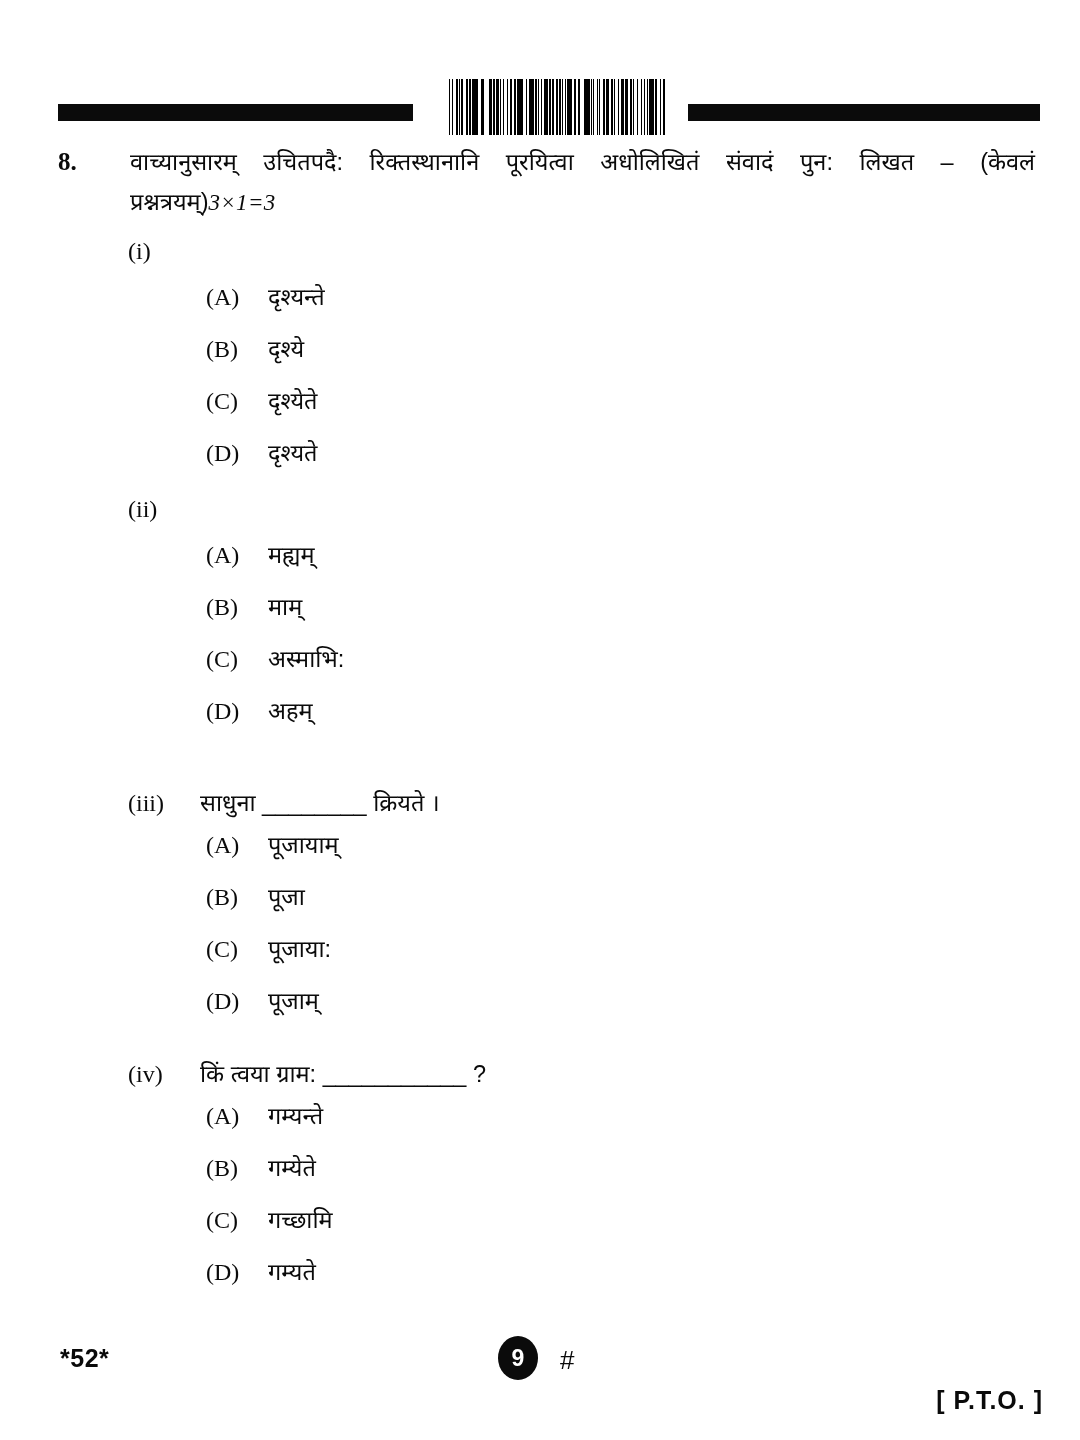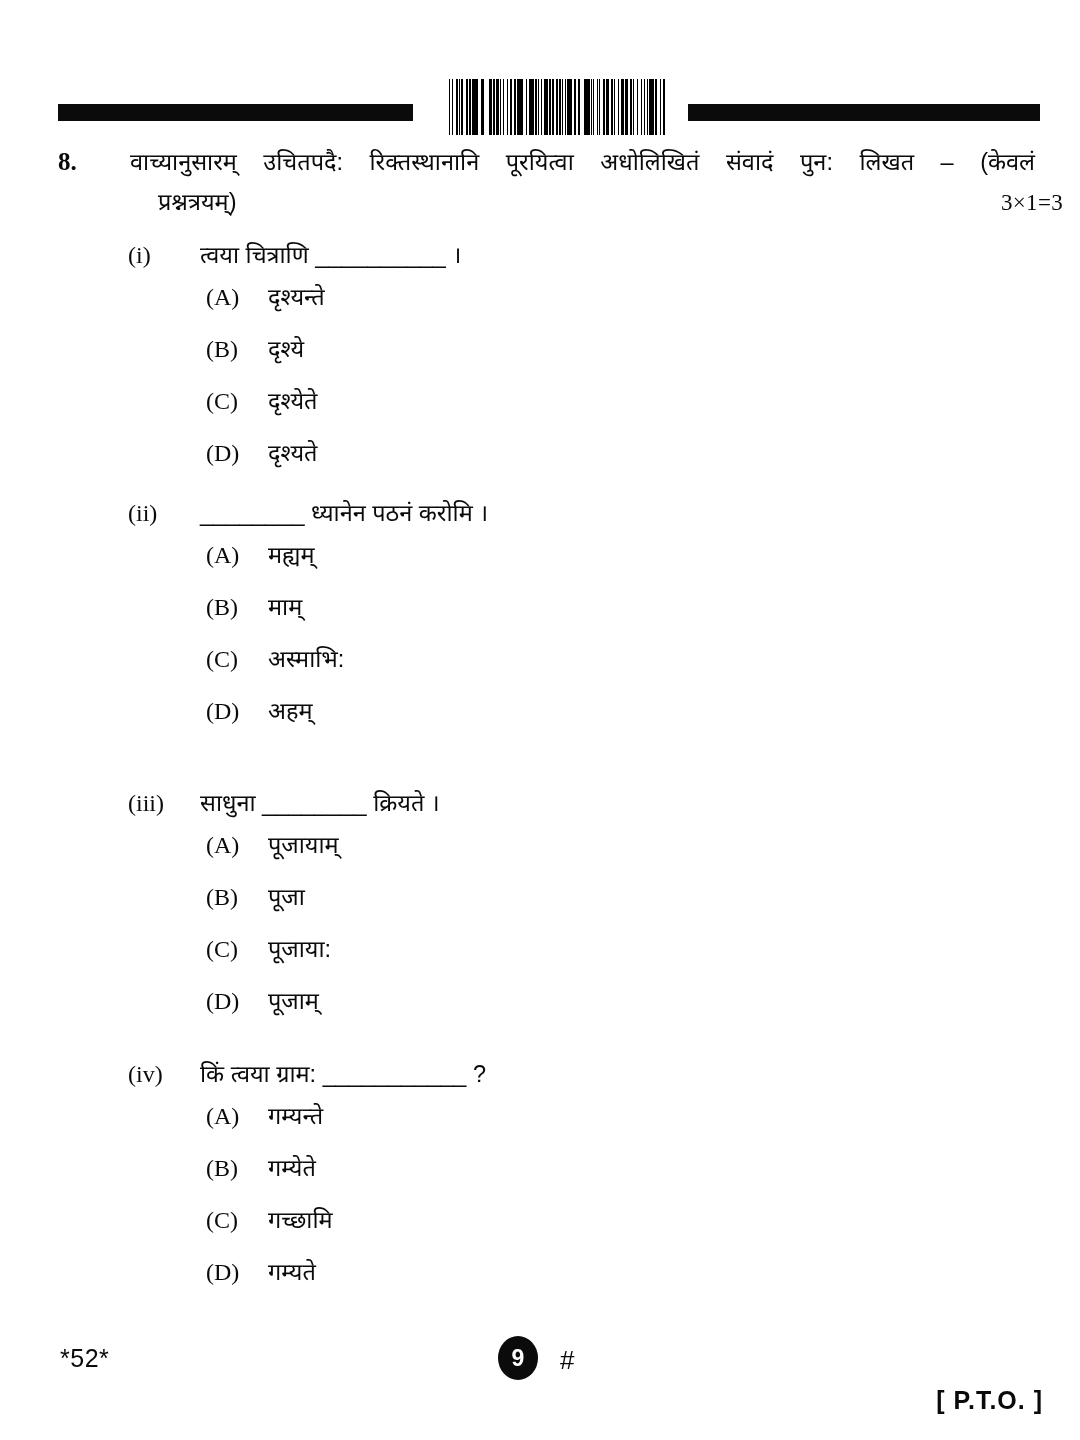--- a/index.html
+++ b/index.html
@@ -90,27 +90,26 @@
     line-height: 40px;
     text-align: justify;
     text-align-last: justify;
     width: 905px;
   }
   .q-text-2 {
     font-family: "Liberation Sans", "DejaVu Sans", sans-serif;
     font-size: 23.5px;
     line-height: 40px;
     display: flex;
-    justify-content: space-between;
     align-items: baseline;
     width: 905px;
-    margin-left: 28px;
   }
   .marks {
     font-family: "Liberation Serif", "DejaVu Serif", serif;
+    font-style: italic;
     font-size: 23px;
     letter-spacing: 0.3px;
   }
 
   
   .subq {
     position: absolute;
     left: 128px;
     width: 900px;
   }
@@ -154,21 +153,21 @@
     left: 58px;
     top: 1336px;
     width: 985px;
     height: 56px;
   }
   .footer-left {
     position: absolute;
     left: 2px;
     top: 8px;
     font-family: "Liberation Sans", "DejaVu Sans", sans-serif;
-    font-weight: normal;
+    font-weight: bold;
     font-size: 25px;
     letter-spacing: 0.5px;
   }
   .footer-center {
     position: absolute;
     left: 440px;
     top: 0px;
     display: flex;
     align-items: center;
     gap: 22px;
@@ -536,21 +535,20 @@
           <span>प्रश्नत्रयम्)</span>
           <span class="marks">3×1=3</span>
         </div>
       </div>
     </div>
   </div>
 
   <div class="subq" style="top:238px">
     <div class="subq-head">
       <div class="subq-label">(i)</div>
-      <div class="subq-stem">त्वया चित्राणि __________ ।</div>
     </div>
     <div class="opt-row">
       <span class="opt-letter">(A)</span>
       <span class="opt-text">दृश्यन्ते</span>
     </div>
     <div class="opt-row">
       <span class="opt-letter">(B)</span>
       <span class="opt-text">दृश्ये</span>
     </div>
     <div class="opt-row">
@@ -559,21 +557,20 @@
     </div>
     <div class="opt-row">
       <span class="opt-letter">(D)</span>
       <span class="opt-text">दृश्यते</span>
     </div>
   </div>
 
   <div class="subq" style="top:496px">
     <div class="subq-head">
       <div class="subq-label">(ii)</div>
-      <div class="subq-stem">________ ध्यानेन पठनं करोमि ।</div>
     </div>
     <div class="opt-row">
       <span class="opt-letter">(A)</span>
       <span class="opt-text">मह्यम्</span>
     </div>
     <div class="opt-row">
       <span class="opt-letter">(B)</span>
       <span class="opt-text">माम्</span>
     </div>
     <div class="opt-row">

